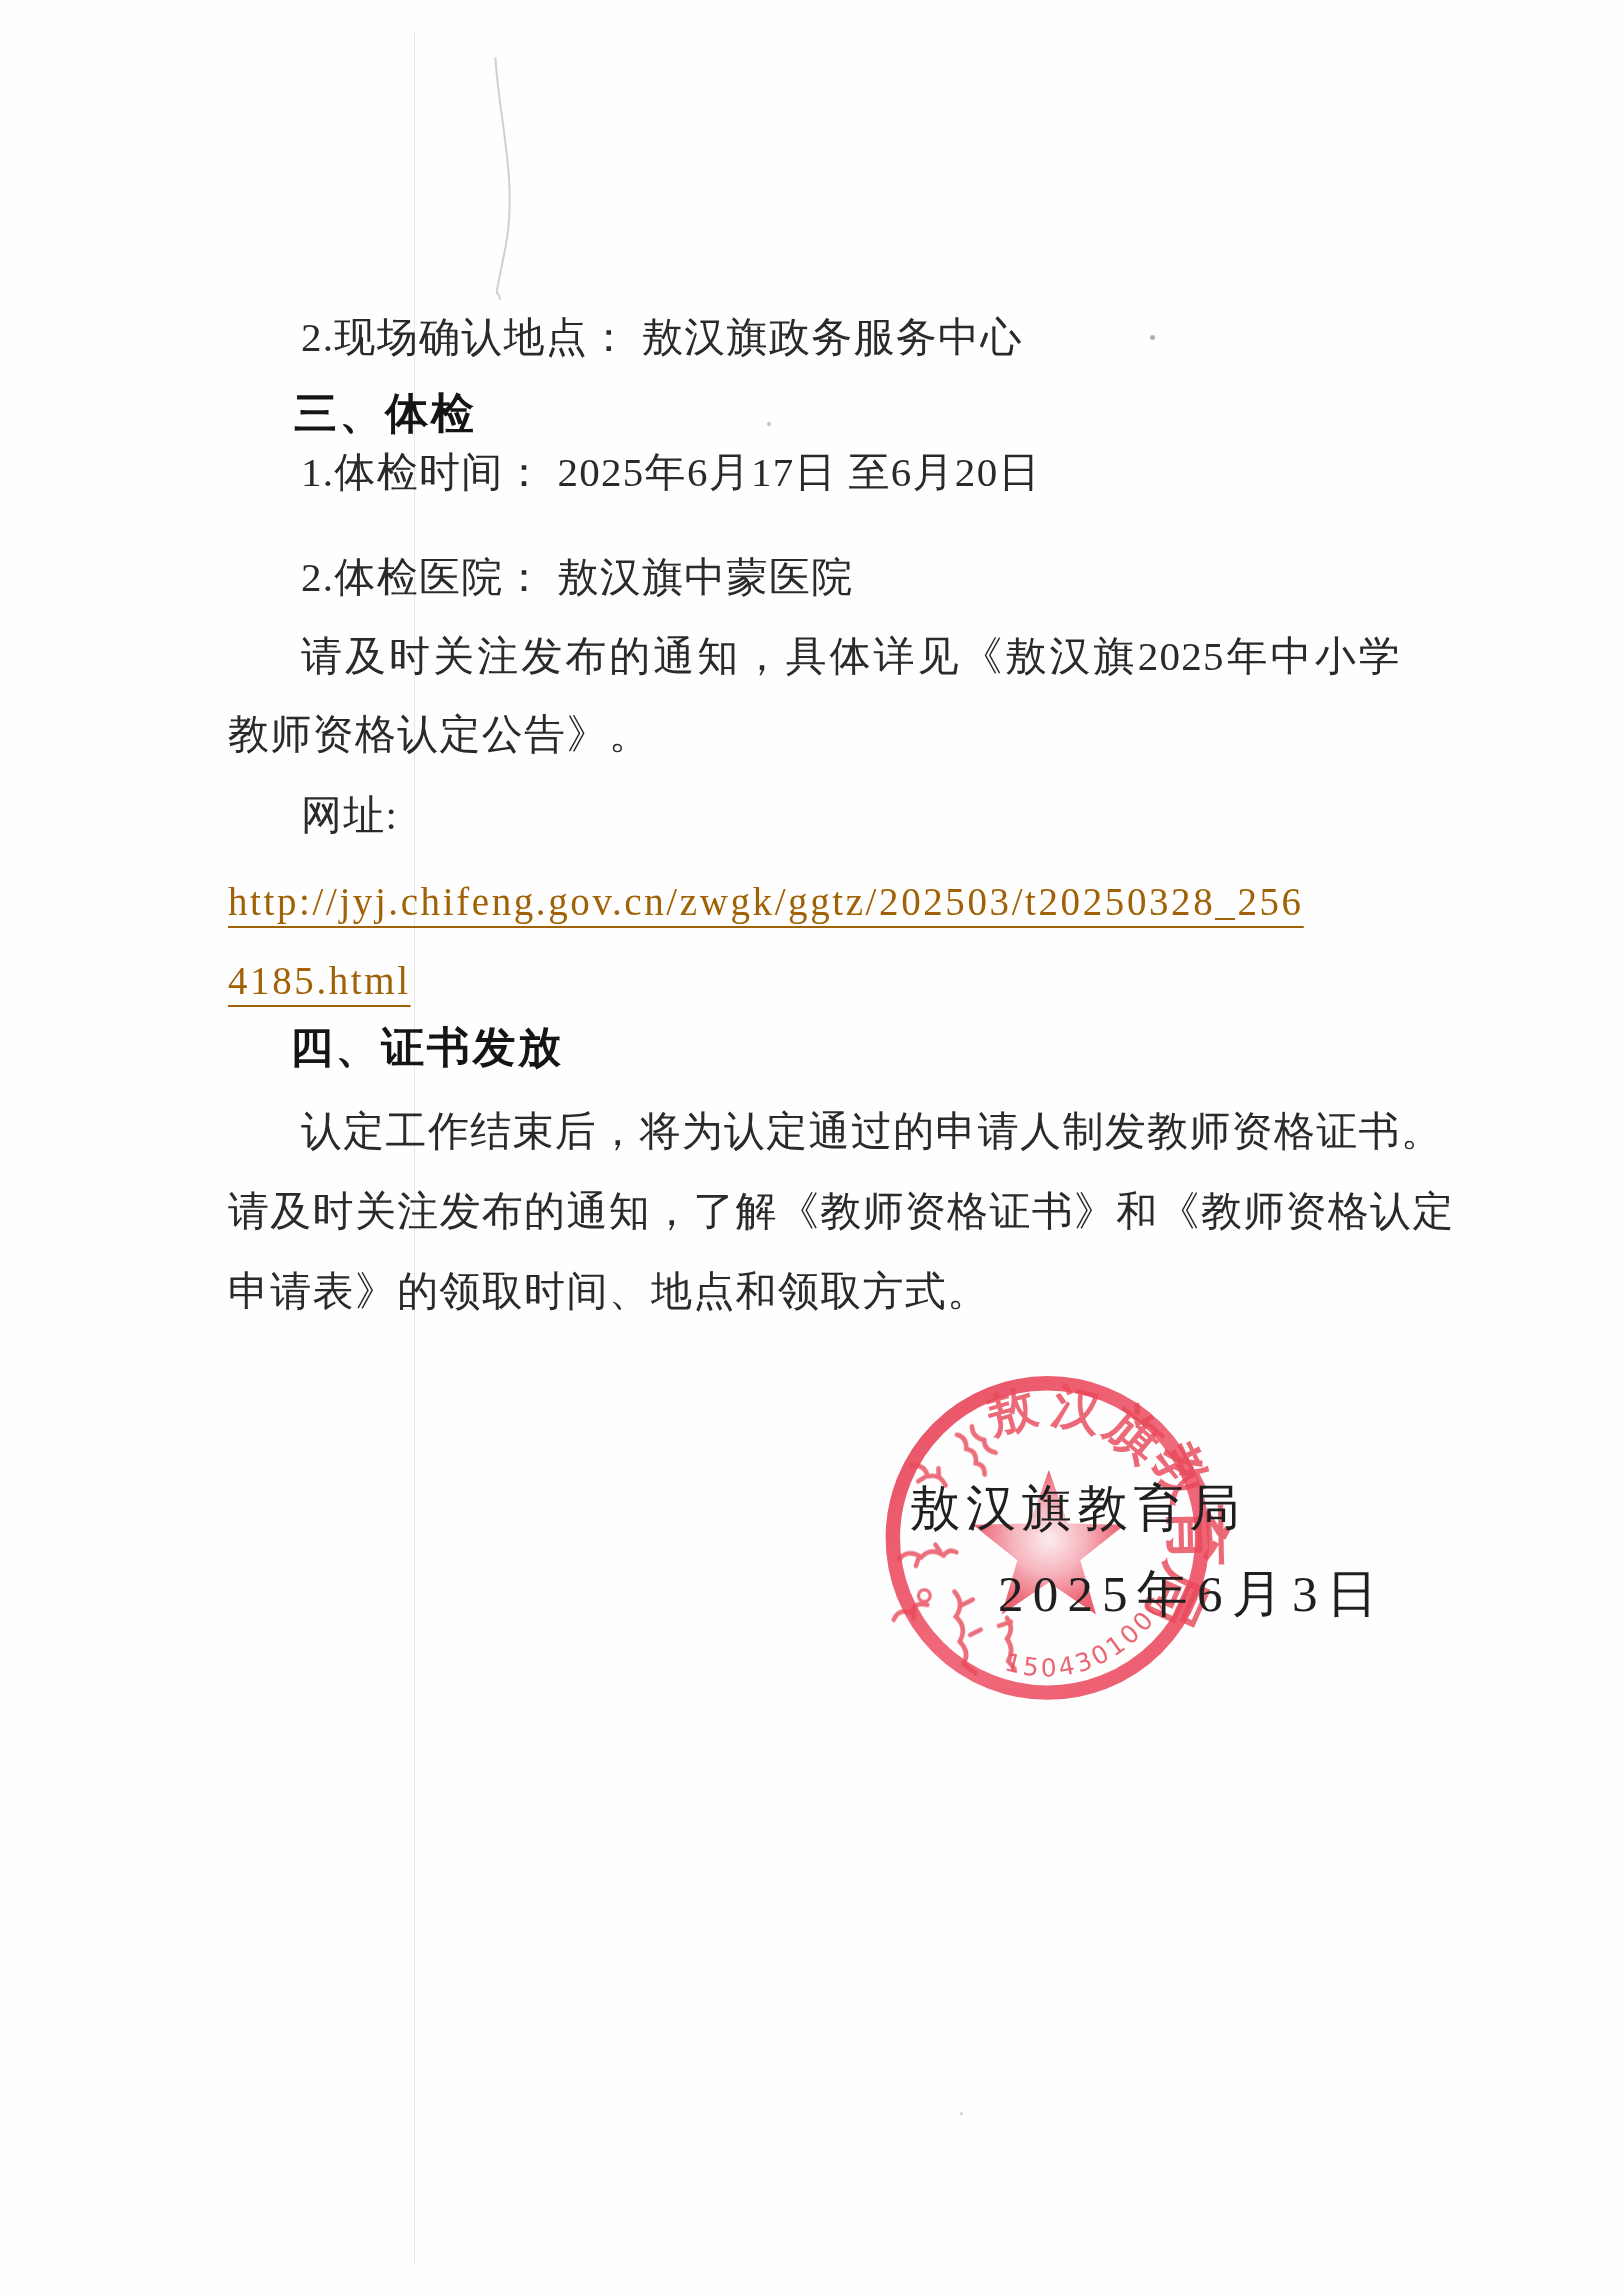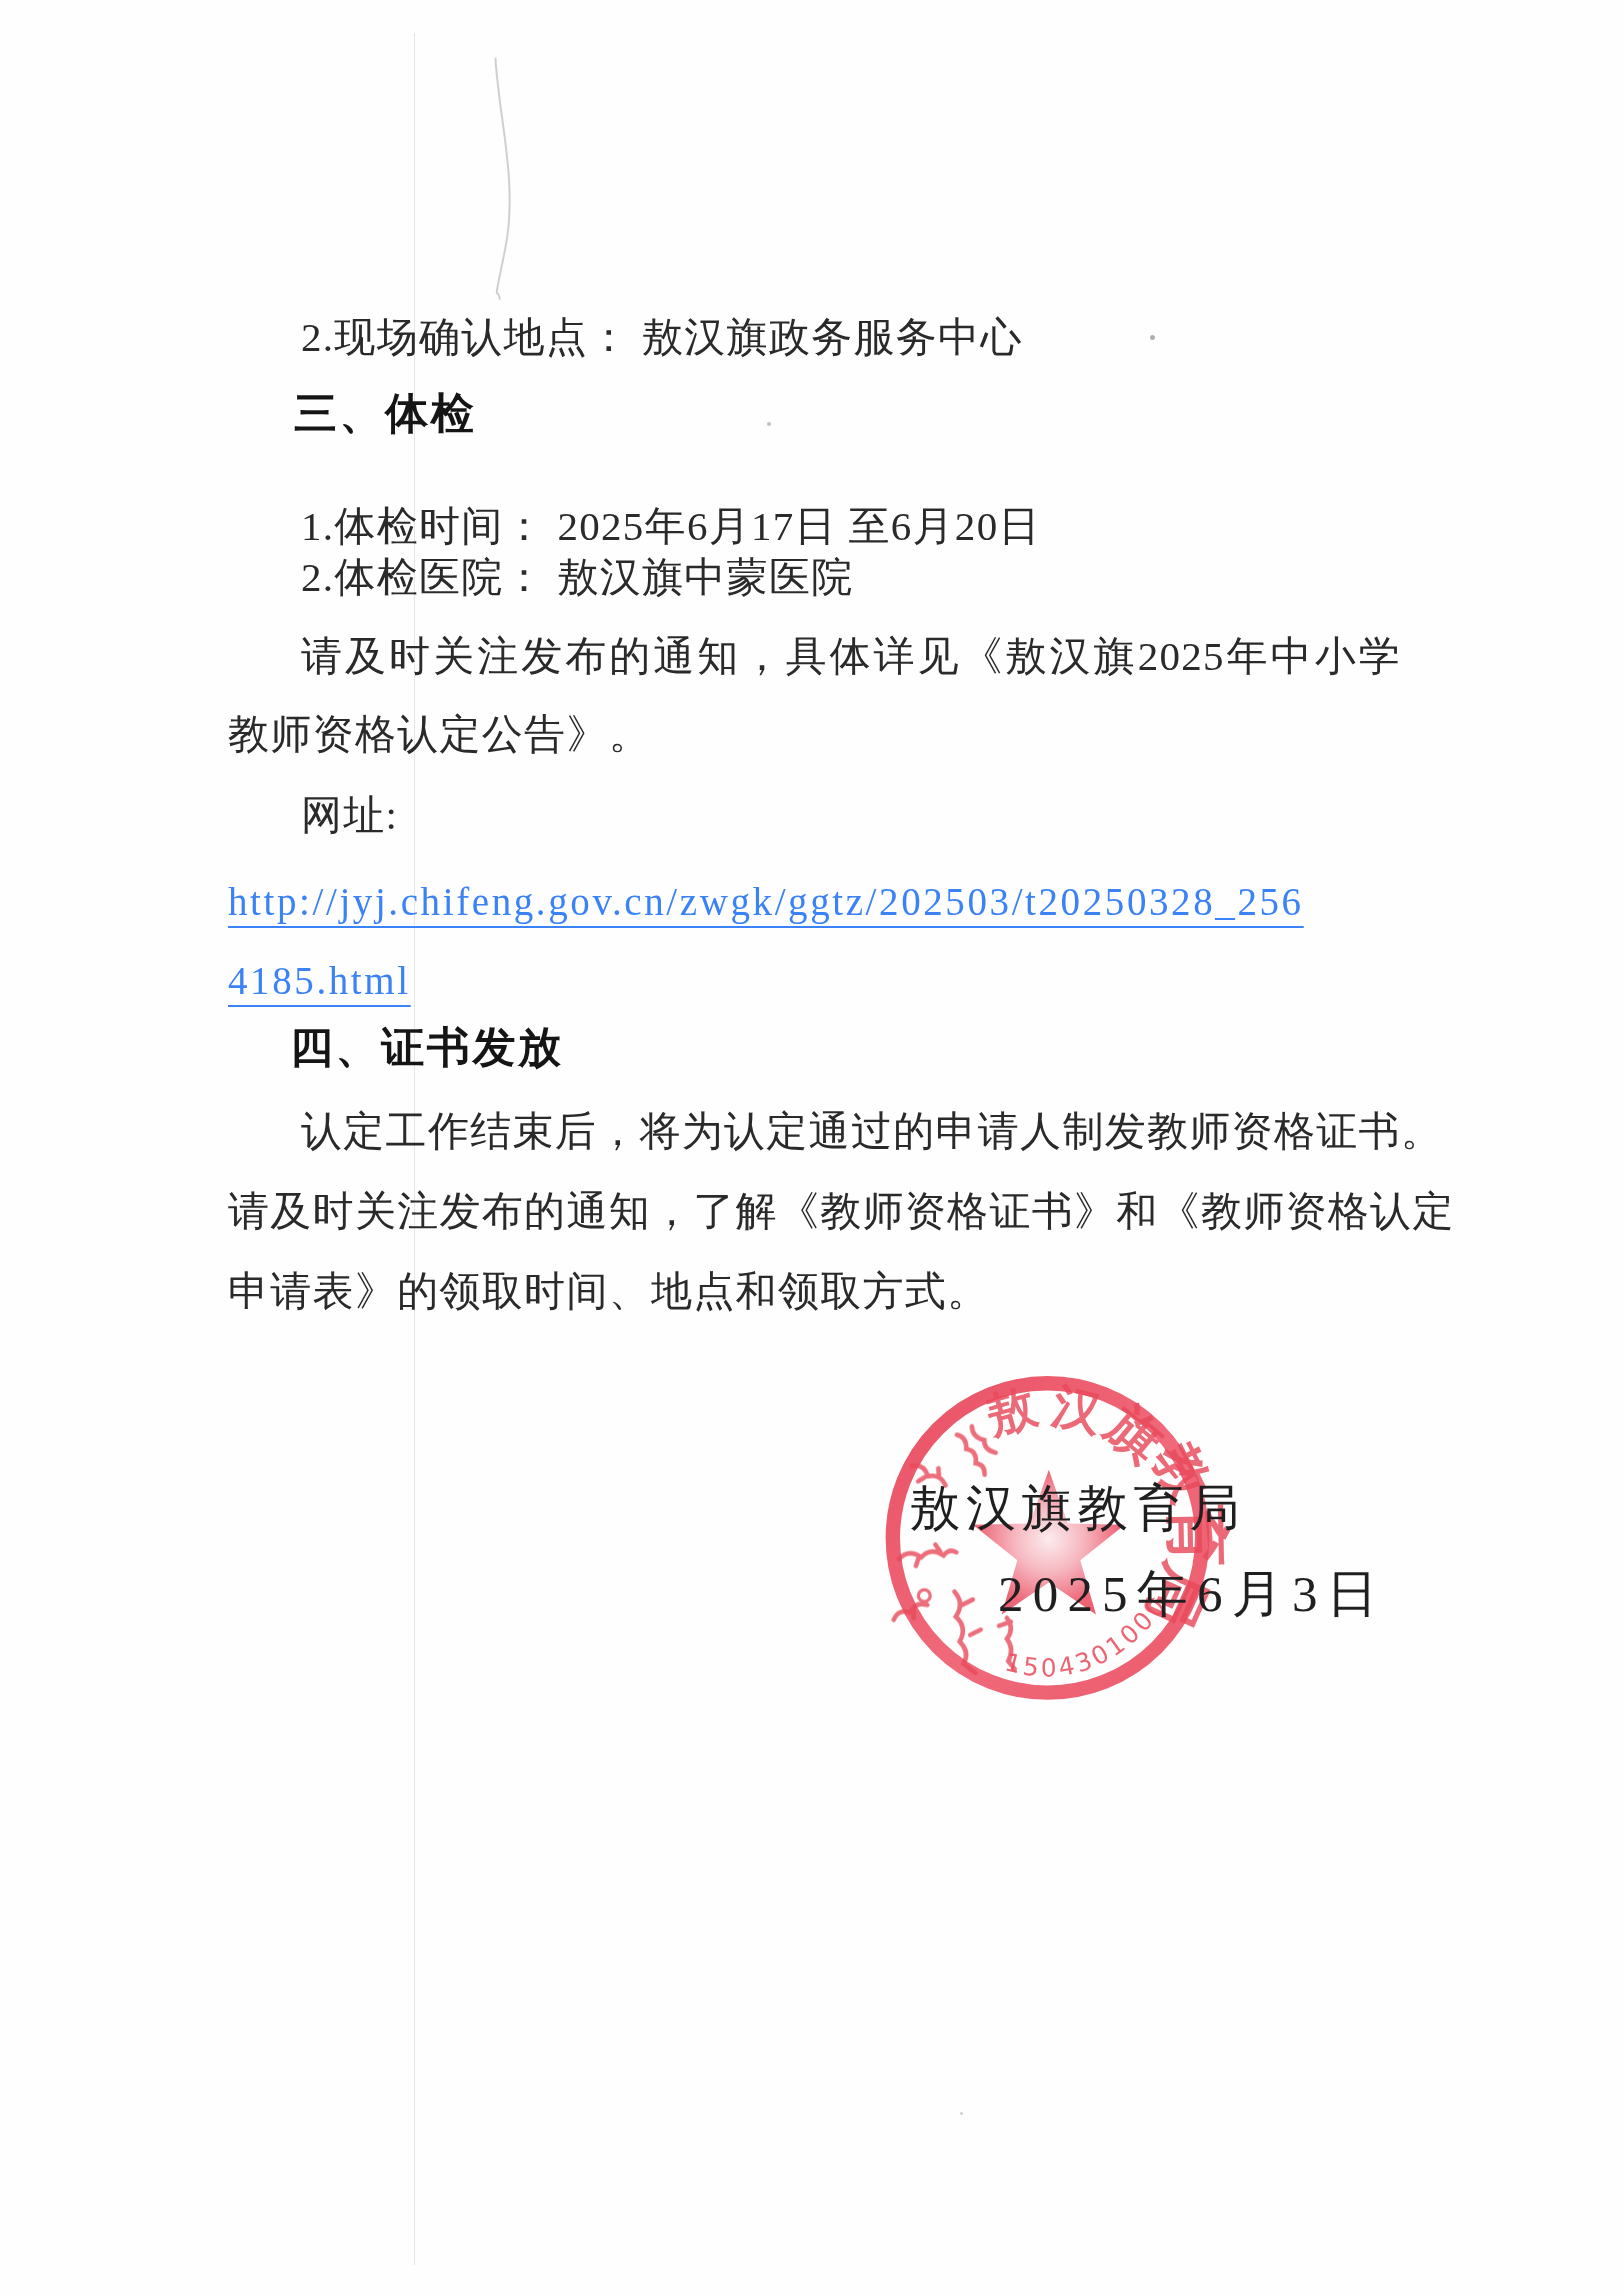--- a/index.html
+++ b/index.html
@@ -29,21 +29,21 @@
     text-align:justify;
     text-align-last:justify;
     text-justify:inter-character;
   }
   .url {
     font-size:39px;
     letter-spacing:2.6px;
     text-decoration:underline;
     text-underline-offset:10.5px;
     text-decoration-thickness:2px;
-    color:#3b82f6;
+    color:#a16207;
   }
   .sig {
     font-size:50px;
     letter-spacing:5.9px;
     color:#1f1f1f;
     z-index:3;
   }
   .date {
     font-size:51px;
     letter-spacing:9.2px;
@@ -88,21 +88,21 @@
     <path d="M 757 88 C 762 180, 792 280, 772 380 S 760 432, 764 458" fill="none" stroke="#b5b5b5" stroke-width="3" opacity="0.65"></path>
   </svg>
   <div class="speck speck-1"></div>
   <div class="speck speck-2"></div>
   <div class="speck speck-3"></div>
 
   <div class="line" style="left:301px; top:315px;">2.现场确认地点： 敖汉旗政务服务中心</div>
 
   <div class="line heading" style="left:294px; top:390px;text-align:right;">三、体检</div>
 
-  <div class="line" style="left:301px; top:504px;">1.体检时间： 2025年6月17日 至6月20日</div>
+  <div class="line" style="left:301px; top:450px;">1.体检时间： 2025年6月17日 至6月20日</div>
 
   <div class="line" style="left:301px; top:555px;">2.体检医院： 敖汉旗中蒙医院</div>
 
   <div class="line just" style="left:301px; top:634px; width:1100px;">请及时关注发布的通知，具体详见《敖汉旗2025年中小学</div>
 
   <div class="line" style="left:228px; top:712px;">教师资格认定公告》。</div>
 
   <div class="line" style="left:301px; top:793px;">网址:</div>
 
   <div class="line url" style="left:228px; top:881px;">http://jyj.chifeng.gov.cn/zwgk/ggtz/202503/t20250328_256</div>

